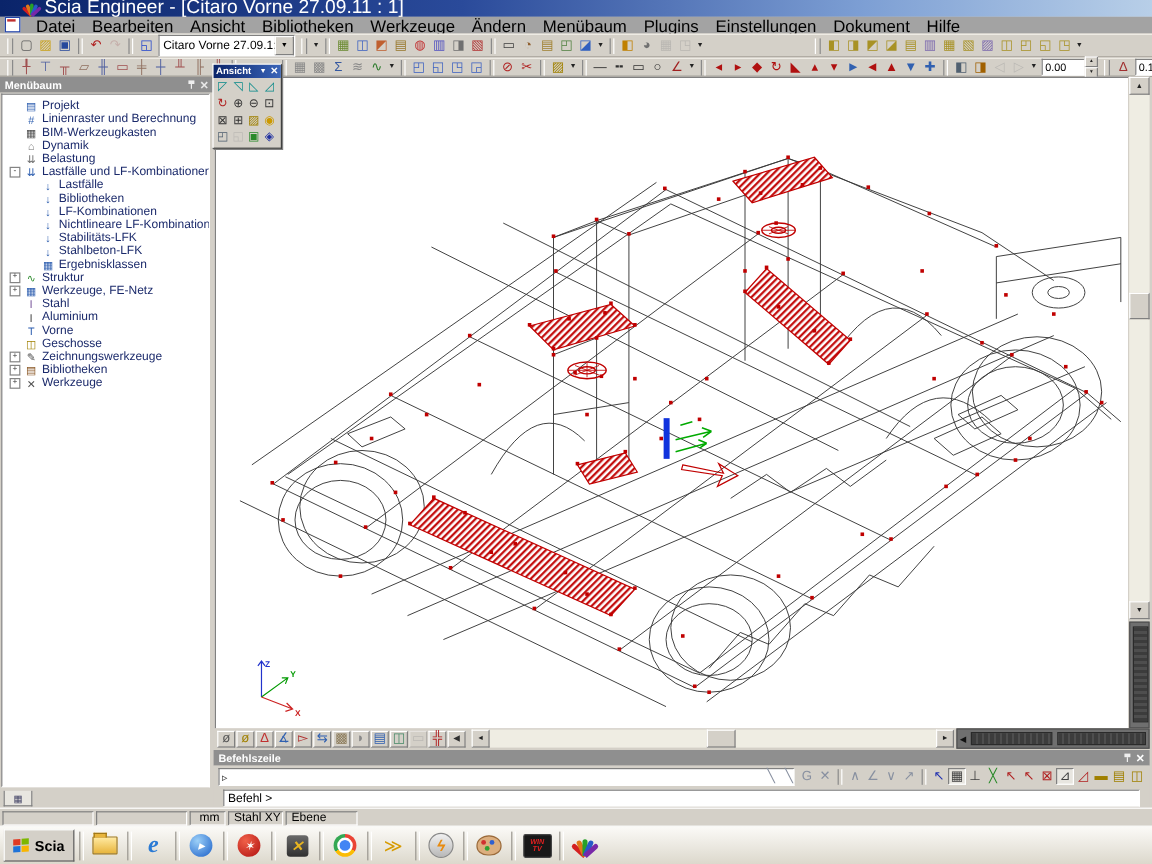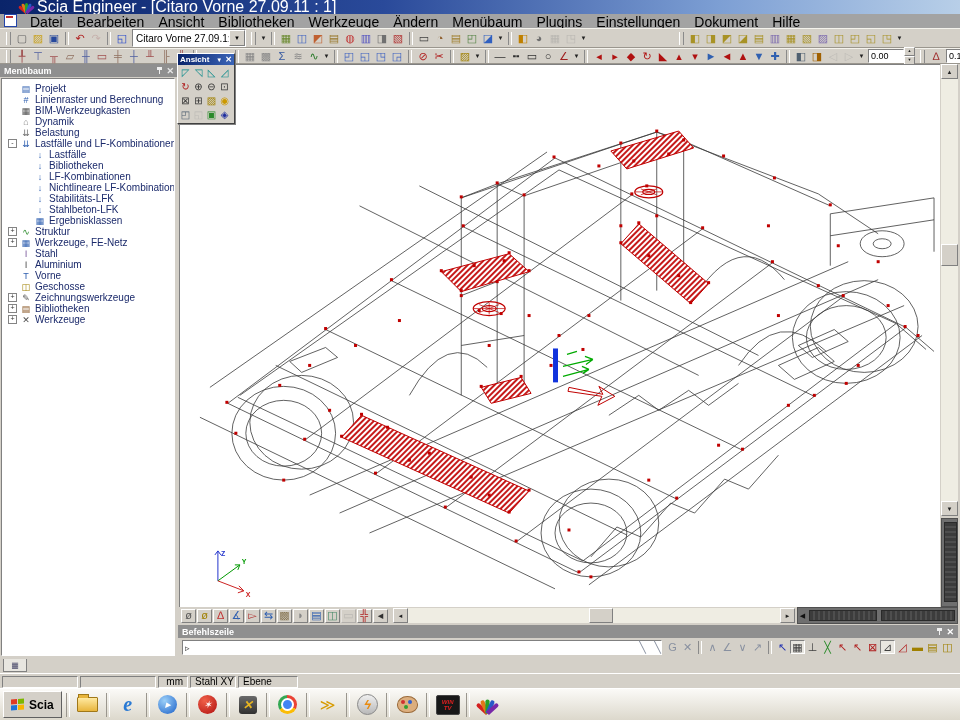--- a/index.html
+++ b/index.html
@@ -970,20 +970,21 @@
       <span class="tbtn">
         <span class="gl" style="color: rgb(160, 128, 0);">▬</span>
       </span>
       <span class="tbtn">
         <span class="gl" style="color: rgb(160, 128, 0);">▤</span>
       </span>
       <span class="tbtn">
         <span class="gl" style="color: rgb(160, 128, 0);">◫</span>
       </span>
     </div>
+  <div class="cmd-input">Befehl &gt;</div>
 </div>
 
 <div class="status">
   <span class="scell c1"></span>
   <span class="scell c2"></span>
   <span class="scell c3">mm</span>
   <span class="scell c4">Stahl XY</span>
   <span class="scell c5">Ebene</span>
 </div>
 

